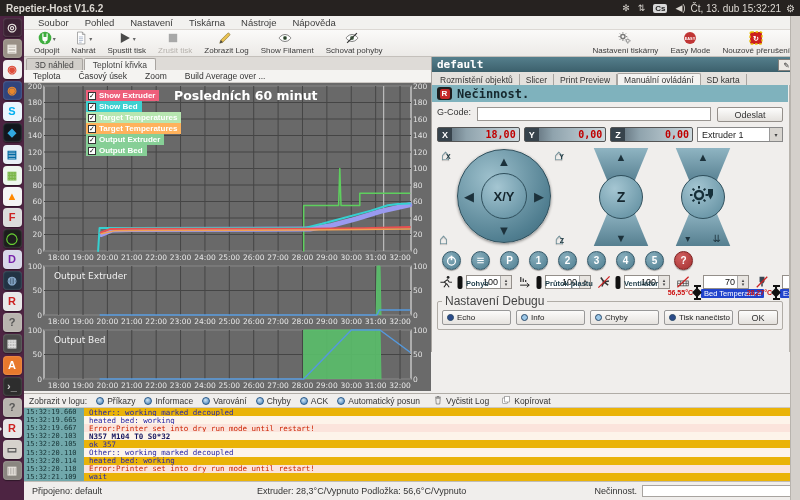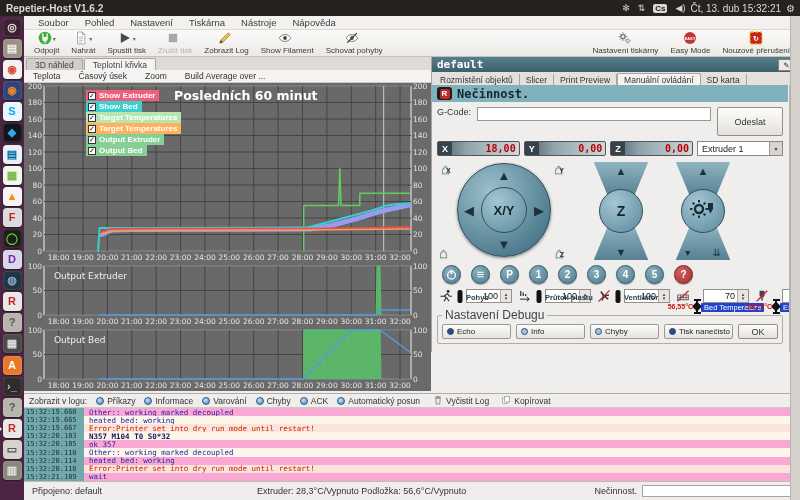--- a/index.html
+++ b/index.html
@@ -75,21 +75,21 @@
     align-items:center;justify-content:center;color:#555;}
 
   .pstatus{height:17px;background:#7fb2bd;display:flex;align-items:center;gap:5px;padding:0 5px;
     font-family:"DejaVu Sans Mono",monospace;font-weight:bold;font-size:12px;color:#16282e;flex:none;}
   .rlogo{background:#1d1d1d;border-radius:3px;padding:1.5px 2.5px;display:flex;}
   .rlogo b{background:#c62828;color:#fff;font-size:8px;width:10px;height:10px;display:flex;align-items:center;
     justify-content:center;border-radius:2px;font-family:"Liberation Sans",sans-serif;}
 
   .gcode-row{display:flex;align-items:flex-start;gap:6px;padding:5px 5px 2px;font-size:9px;color:#333;flex:none;}
   .gcode-row input{flex:1;height:14px;border:1px solid #9a9692;background:#fff;font-size:9px;padding:0 2px;}
-  .sendbtn{width:66px;height:29px;background:linear-gradient(#fdfdfc,#e4e1dd);border:1px solid #948f8a;font-size:9px;
+  .sendbtn{width:66px;height:15px;background:linear-gradient(#fdfdfc,#e4e1dd);border:1px solid #948f8a;font-size:9px;
     display:flex;align-items:center;justify-content:center;border-radius:2px;color:#333;}
 
   .pos-row{display:flex;gap:4px;padding:3px 5px;align-items:center;flex:none;}
   .posbox{flex:1;height:15px;display:flex;align-items:center;background:linear-gradient(90deg,#4a5864,#8fa3ad 35%,#cdd9de);
     border:1px solid #555;border-radius:2px;overflow:hidden;}
   .posbox b{color:#fff;font-size:9px;padding:0 4px;background:#37434c;height:100%;display:flex;align-items:center;}
   .pval{flex:1;text-align:right;color:#c00000;font-family:"DejaVu Sans Mono",monospace;font-size:10px;font-weight:bold;padding-right:3px;}
   .extsel{width:86px;height:15px;background:#fff;border:1px solid #888;display:flex;align-items:center;font-size:9px;
     padding-left:4px;color:#222;flex:none;}
   .extsel i{margin-left:auto;width:13px;height:100%;background:#d8d5d0;border-left:1px solid #999;font-style:normal;
@@ -157,21 +157,21 @@
   .debug{border:1px solid #b0aca6;margin:2px 5px;padding:2px 4px 4px;display:flex;gap:5px;align-items:center;border-radius:2px;}
   .debug legend{font-size:12px;color:#444;padding:0 3px;}
   .dbtn{flex:1;height:15px;background:linear-gradient(#fcfbfa,#e6e3df);border:1px solid #999;display:flex;align-items:center;
     gap:3px;font-size:8px;padding:0 4px;border-radius:2px;white-space:nowrap;color:#222;overflow:hidden;}
   .led{width:7px;height:7px;border-radius:50%;border:1px solid #2a4a6a;background:#9cc8e8;flex:none;}
   .led.on{background:#2a4a8a;}
   .okbtn{width:40px;height:15px;background:linear-gradient(#fdfdfc,#e4e1dd);border:1px solid #948f8a;font-size:9px;
     display:flex;align-items:center;justify-content:center;border-radius:2px;color:#333;flex:none;}
 
   
-  .logarea{height:88px;border-top:1px solid #b0aca6;display:flex;flex-direction:column;background:#f9a8d4;flex:none;margin-top:41px;}
+  .logarea{height:88px;border-top:1px solid #b0aca6;display:flex;flex-direction:column;background:#eab308;flex:none;margin-top:41px;}
   .logfilter{height:14px;background:#f0eeec;display:flex;align-items:center;font-size:8.5px;color:#333;gap:9px;
     padding:0 5px;border-bottom:1px solid #ccc8c4;flex:none;}
   .lf{display:flex;align-items:center;gap:3px;white-space:nowrap;}
   .lfled{width:8px;height:8px;border-radius:50%;background:radial-gradient(circle at 40% 35%,#cfe6f5,#3a78b5);border:1px solid #2a5a8a;}
   .lf svg{width:10px;height:10px;}
   .logrows{flex:1;overflow:hidden;font-family:"DejaVu Sans Mono",monospace;position:relative;padding-right:10px;}
   .logrow{display:flex;height:8.1px;align-items:stretch;}
   .ltime{width:60px;background:#71a8ab;color:#173436;font-size:7px;padding-left:2px;display:flex;align-items:center;flex:none;}
   .lmsg{flex:1;font-size:7.5px;padding-left:5px;color:#2626a8;display:flex;align-items:center;white-space:nowrap;}
   .logrow:nth-child(even) .lmsg{background:#fdf4ea;}

